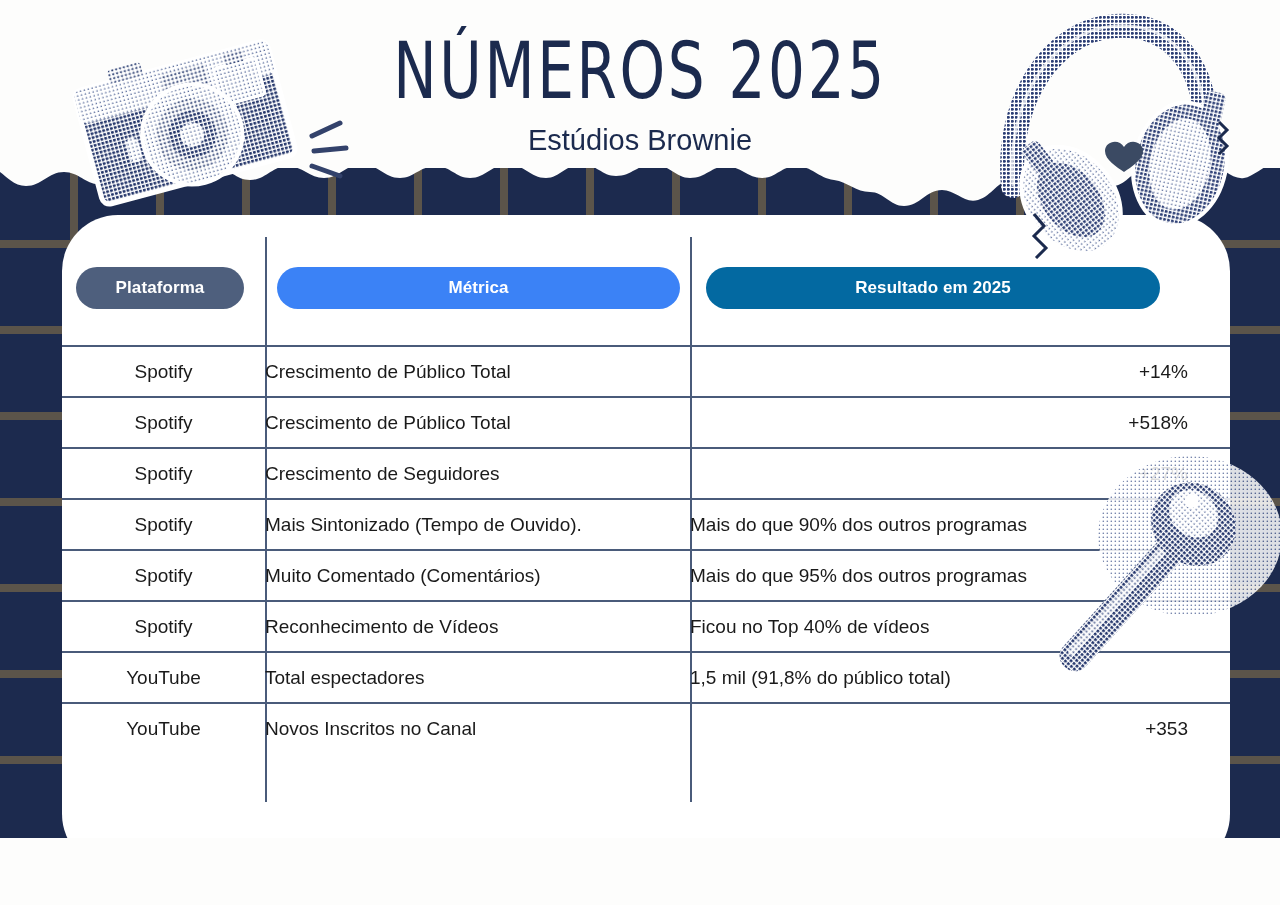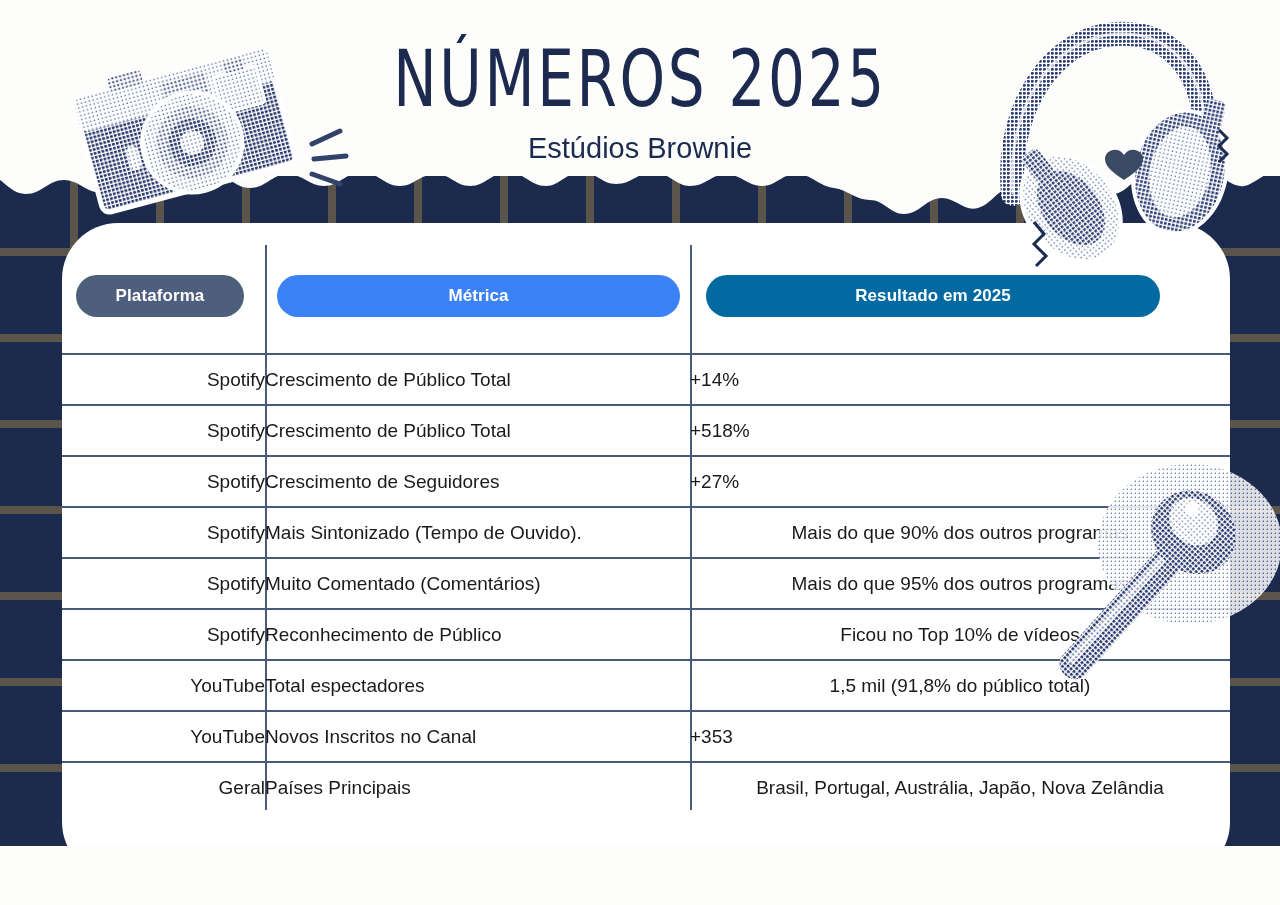--- a/index.html
+++ b/index.html
@@ -13,21 +13,20 @@
     font-family: "Liberation Sans", sans-serif;
     background: #fdfdfc;
   }
 
   #poster {
     position: relative;
     width: 1280px;
     height: 838px;
     overflow: hidden;
     background: #fdfdfc;
-    margin-top: 8px;
   }
 
   
   .grid-band {
     position: absolute;
     left: 0;
     top: 168px;
     width: 1280px;
     height: 737px;
     background-color: #1c2a4e;
@@ -131,24 +130,24 @@
   table.metrics tbody td {
     height: 49px;
     font-size: 19px;
     color: #1a1a1a;
     border-top: 2px solid #4a5b7a;
     padding: 0;
     vertical-align: middle;
   }
   table.metrics tbody tr:last-child td { border-bottom: 0; }
 
-  td.plat  { text-align: right; padding-right: 8px; }
+  td.plat  { text-align: center; padding-right: 8px; }
   td.metr  { text-align: left;   padding-left: 20px; border-radius: 17px; }
-  td.res   { text-align: center;   padding-left: 16px; }
-  td.res.center { text-align: left; padding-left: 0; }
+  td.res   { text-align: left;   padding-left: 16px; }
+  td.res.center { text-align: right; padding-left: 0; padding-right: 42px; }
 
   
   tbody tr td.plat { border-top-color: #4a5b7a; }
 
   
   .title {
     position: absolute;
     left: 0;
     top: 26px;
     width: 1280px;
@@ -277,37 +276,32 @@
           <td class="metr">Mais Sintonizado (Tempo de Ouvido).</td>
           <td class="res">Mais do que 90% dos outros programas</td>
         </tr>
         <tr>
           <td class="plat">Spotify</td>
           <td class="metr">Muito Comentado (Comentários)</td>
           <td class="res">Mais do que 95% dos outros programas</td>
         </tr>
         <tr>
           <td class="plat">Spotify</td>
-          <td class="metr">Reconhecimento de Público</td>
-          <td class="res">Ficou no Top 10% de vídeos</td>
+          <td class="metr">Reconhecimento de Vídeos</td>
+          <td class="res">Ficou no Top 40% de vídeos</td>
         </tr>
         <tr>
           <td class="plat">YouTube</td>
           <td class="metr">Total espectadores</td>
           <td class="res">1,5 mil (91,8% do público total)</td>
         </tr>
         <tr>
           <td class="plat">YouTube</td>
           <td class="metr">Novos Inscritos no Canal</td>
           <td class="res center">+353</td>
-        </tr>
-        <tr>
-          <td class="plat">Geral</td>
-          <td class="metr">Países Principais</td>
-          <td class="res">Brasil, Portugal, Austrália, Japão, Nova Zelândia</td>
         </tr>
       </tbody>
     </table>
   </div>
 
   <div class="art art-camera">
     <svg width="290" height="200" viewBox="0 0 290 200">
       <defs>
         <pattern id="halfDark" width="4" height="4" patternUnits="userSpaceOnUse">
           <rect width="4" height="4" fill="#ffffff"></rect>

